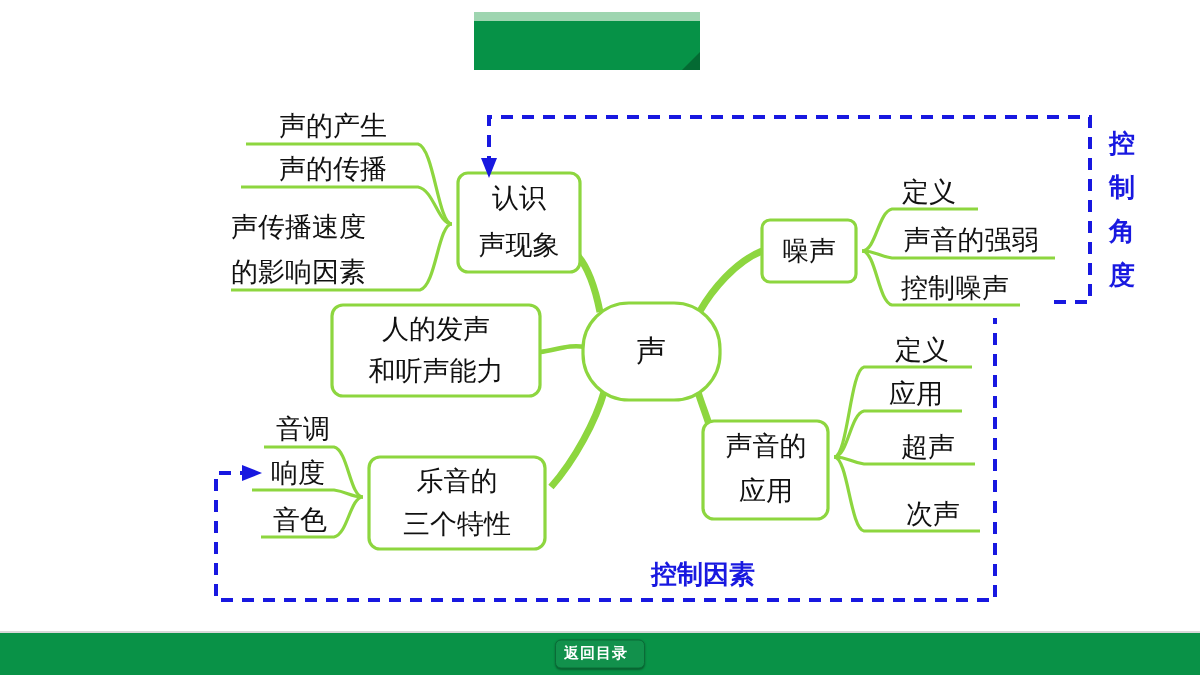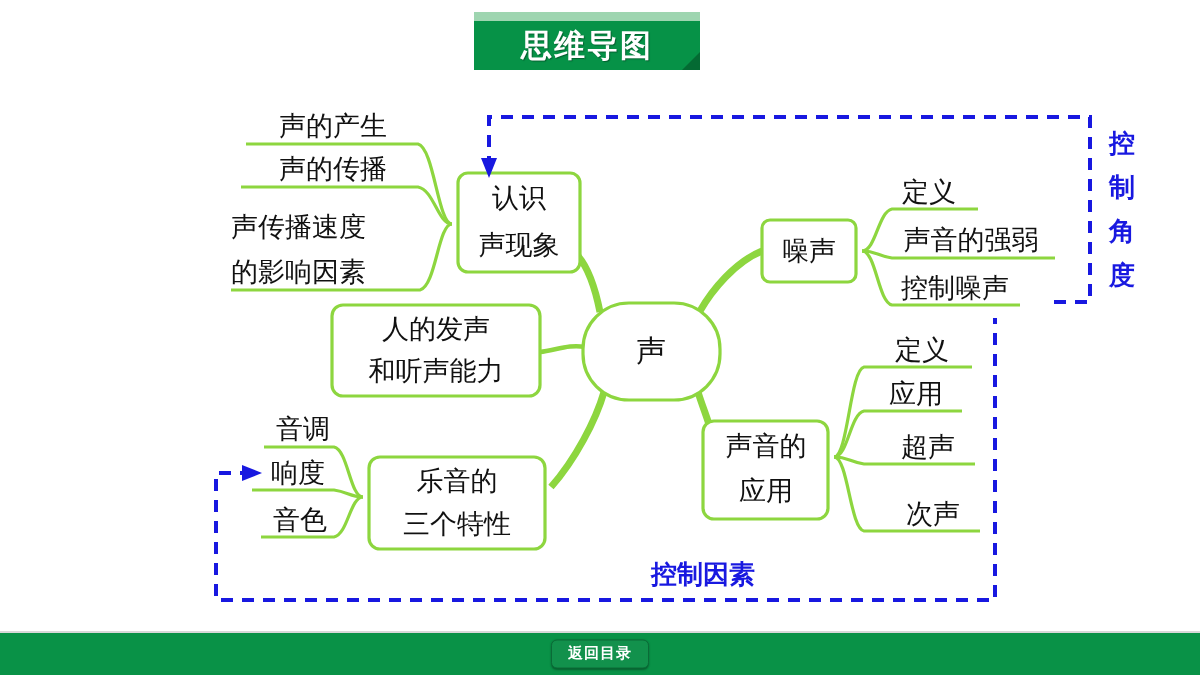--- a/index.html
+++ b/index.html
@@ -68,21 +68,21 @@
     border-top: 2px solid #d8d8d8;
   }
   #footer-button {
     position: absolute;
     left: 50%;
     top: 50%;
     transform: translate(-50%, -50%);
     background: #12914c;
     border: 1px solid #0a6b37;
     border-radius: 6px;
-    padding: 3px 16px 5px 16px;
+    padding: 3px 16px 5px 8px;
     color: #ffffff;
     font-family: "DejaVu Sans", sans-serif;
     font-size: 15px;
     font-weight: bold;
     letter-spacing: 1px;
     box-shadow: 0 1px 2px rgba(0,0,0,0.35);
     white-space: nowrap;
   }
 
   
@@ -152,21 +152,20 @@
     text-anchor: middle;
   }
 </style>
 </head>
 <body>
 
 <div id="header-banner">
   <div class="band-top"></div>
   <div class="band-body"></div>
   <div class="fold"></div>
-  <div class="banner-text">思维导图</div>
 </div>
 
 <svg id="mindmap" viewBox="0 0 1200 675" xmlns="http://www.w3.org/2000/svg">
 
   <g>
 
     <path class="branch branch-thick" d="M 600 312 C 596 292 590 270 578 256"></path>
 
     <path class="branch branch-mid" d="M 585 347 C 570 344 556 350 540 352"></path>
 

